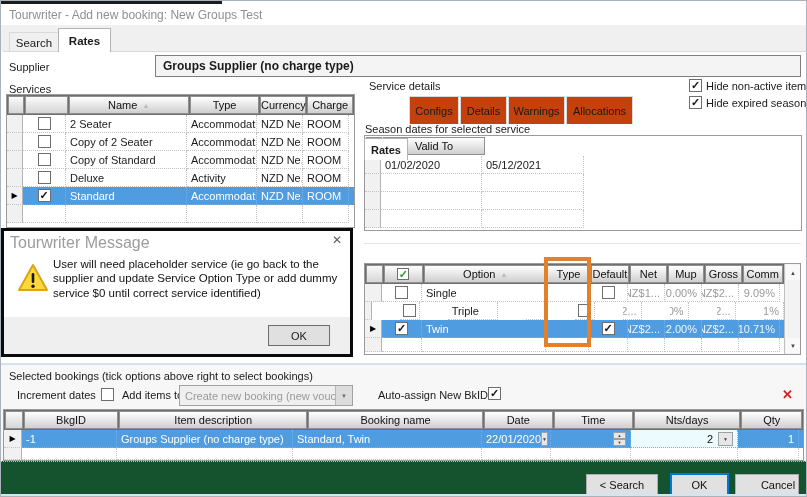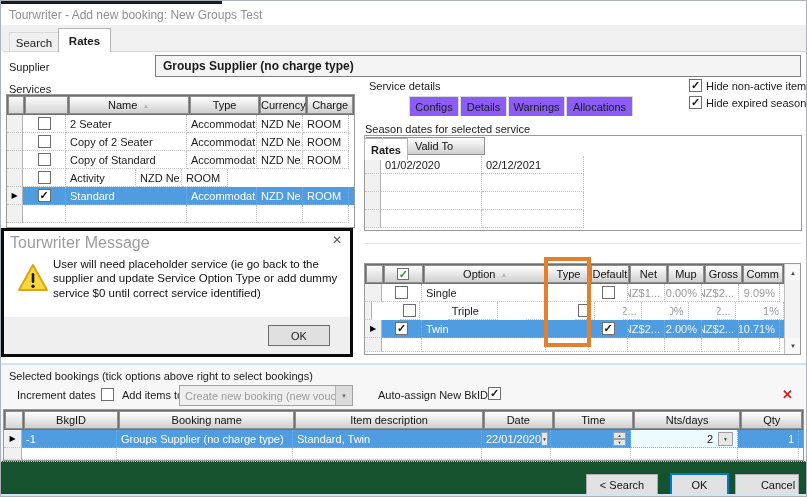--- a/index.html
+++ b/index.html
@@ -41,21 +41,21 @@
   .ctr { justify-content:center; }
 
   .sort { font-size:7px; color:#b9b9b9; margin-left:5px; }
   .rowind { font-size:8px; color:#000; }
 
   .cb { width:13px; height:13px; background:#fff; border:1px solid #6e6e6e; display:inline-flex; align-items:center; justify-content:center; flex:none; }
   .cb span { font-size:11px; font-weight:bold; color:#1a1a1a; line-height:10px; margin-top:-1px; }
   .cb.green span { color:#2f9d2f; }
 
   
-  .dtab { position:absolute; height:20px; display:flex; align-items:center; justify-content:center; background:#8b5cf6; border:1px solid #d9d9d9; border-bottom:none; font-size:11px; }
+  .dtab { position:absolute; height:28px; display:flex; align-items:center; justify-content:center; background:#c2410c; border:1px solid #d9d9d9; border-bottom:none; font-size:11px; }
   .dtab.active { background:#fff; border-color:#b4b4b4; font-weight:bold; height:22px; z-index:2; }
 
   .bluelink { color:#0000d4; font-weight:bold; }
   .bluelink u { text-decoration:underline; }
 
   
   #pricing-scrollbar { position:absolute; right:0; top:0; bottom:0; width:16px; background:#f3f3f3; border-left:1px solid #c0c0c0; }
   .scroll-arrow { position:absolute; left:1px; width:14px; height:15px; background:#f9f9f9; display:flex; align-items:center; justify-content:center; font-size:6px; color:#454545; }
 
   
@@ -164,20 +164,21 @@
         <div class="cell" style="width:121px;">Copy of Standard</div>
         <div class="cell" style="width:70px;">Accommodati...</div>
         <div class="cell" style="width:46px;">NZD Ne...</div>
         <div class="cell" style="width:46px;">ROOM</div>
       </div>
       <div class="grow">
         <div class="rowhdr" style="width:16px;"></div>
         <div class="cell ctr" style="width:43px;">
             <span class="cb"></span>
           </div>
+        <div class="cell" style="width:121px;">Deluxe</div>
         <div class="cell" style="width:70px;">Activity</div>
         <div class="cell" style="width:46px;">NZD Ne...</div>
         <div class="cell" style="width:46px;">ROOM</div>
       </div>
       <div class="grow sel">
         <div class="rowhdr" style="width:16px;">
             <span class="rowind">▶</span>
           </div>
         <div class="cell ctr" style="width:43px;">
             <span class="cb">
@@ -231,21 +232,21 @@
     <div class="grid" style="left:361px; top:83px; width:438px; height:96px;">
       <div class="ghead" style="background:transparent;">
         <div class="hc blank-head" style="width:16px;"></div>
         <div class="hc" style="width:102px;">
             <span>Valid To</span>
           </div>
       </div>
       <div class="grow">
         <div class="rowhdr" style="width:16px;"></div>
         <div class="cell" style="width:101px;">01/02/2020</div>
-        <div class="cell" style="width:102px;">02/12/2021</div>
+        <div class="cell" style="width:102px;">05/12/2021</div>
       </div>
       <div class="grow empty">
           <div class="rowhdr" style="width:16px;"></div>
           <div class="cell" style="width:101px;"></div>
           <div class="cell" style="width:102px;"></div>
         </div>
       <div class="grow empty">
           <div class="rowhdr" style="width:16px;"></div>
           <div class="cell" style="width:101px;"></div>
           <div class="cell" style="width:102px;"></div>
@@ -406,25 +407,25 @@
       </span>
 
     <span id="red-x">✕</span>
 
     <div class="grid" style="left:2px; top:44px; width:801px; height:52px;">
       <div class="ghead">
         <div class="hc blank-head" style="width:18px;"></div>
         <div class="hc" style="width:95px;">
             <span>BkgID</span>
           </div>
+        <div class="hc" style="width:189px;">
+            <span>Item description</span>
+          </div>
         <div class="hc" style="width:176px;">
             <span>Booking name</span>
-          </div>
-        <div class="hc" style="width:189px;">
-            <span>Item description</span>
           </div>
         <div class="hc" style="width:69px;">
             <span>Date</span>
           </div>
         <div class="hc" style="width:80px;">
             <span>Time</span>
           </div>
         <div class="hc" style="width:107px;">
             <span>Nts/days</span>
           </div>

